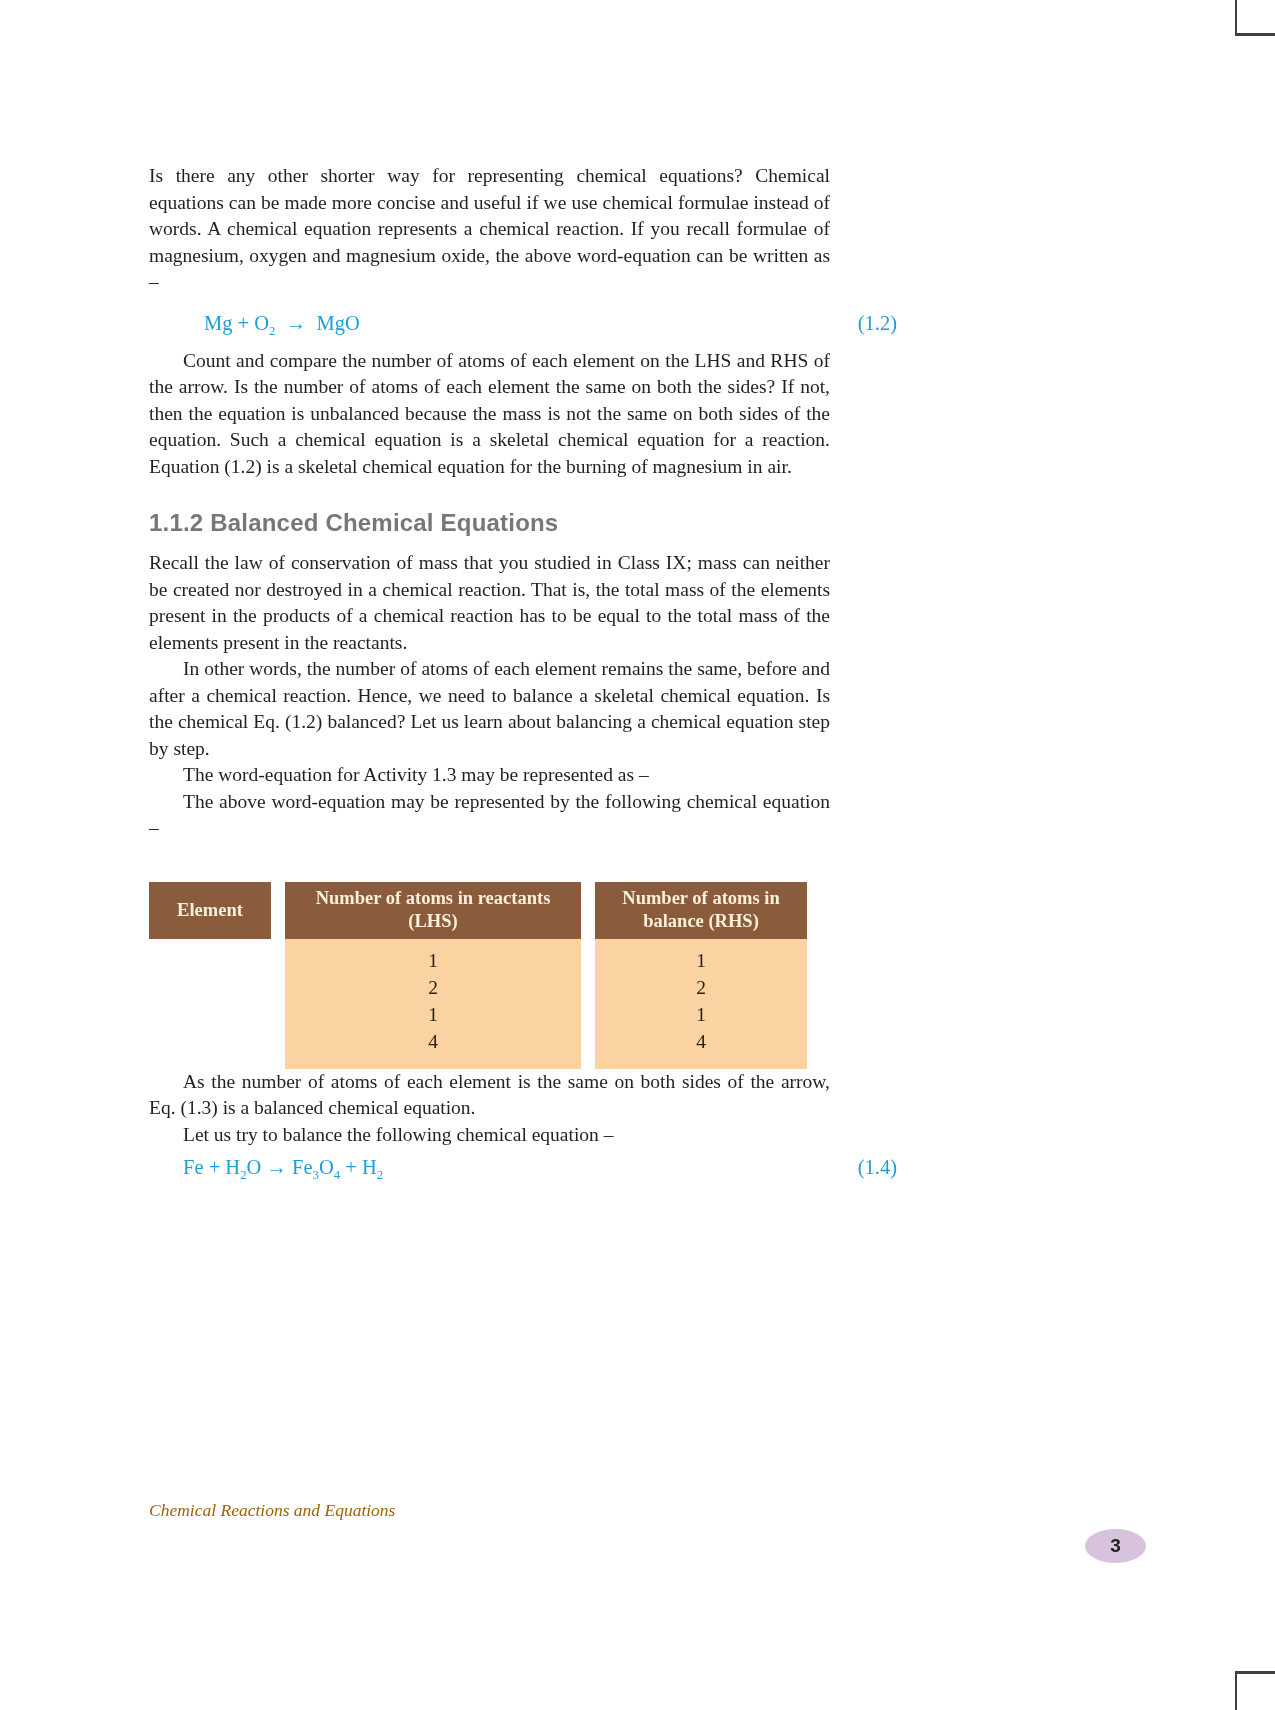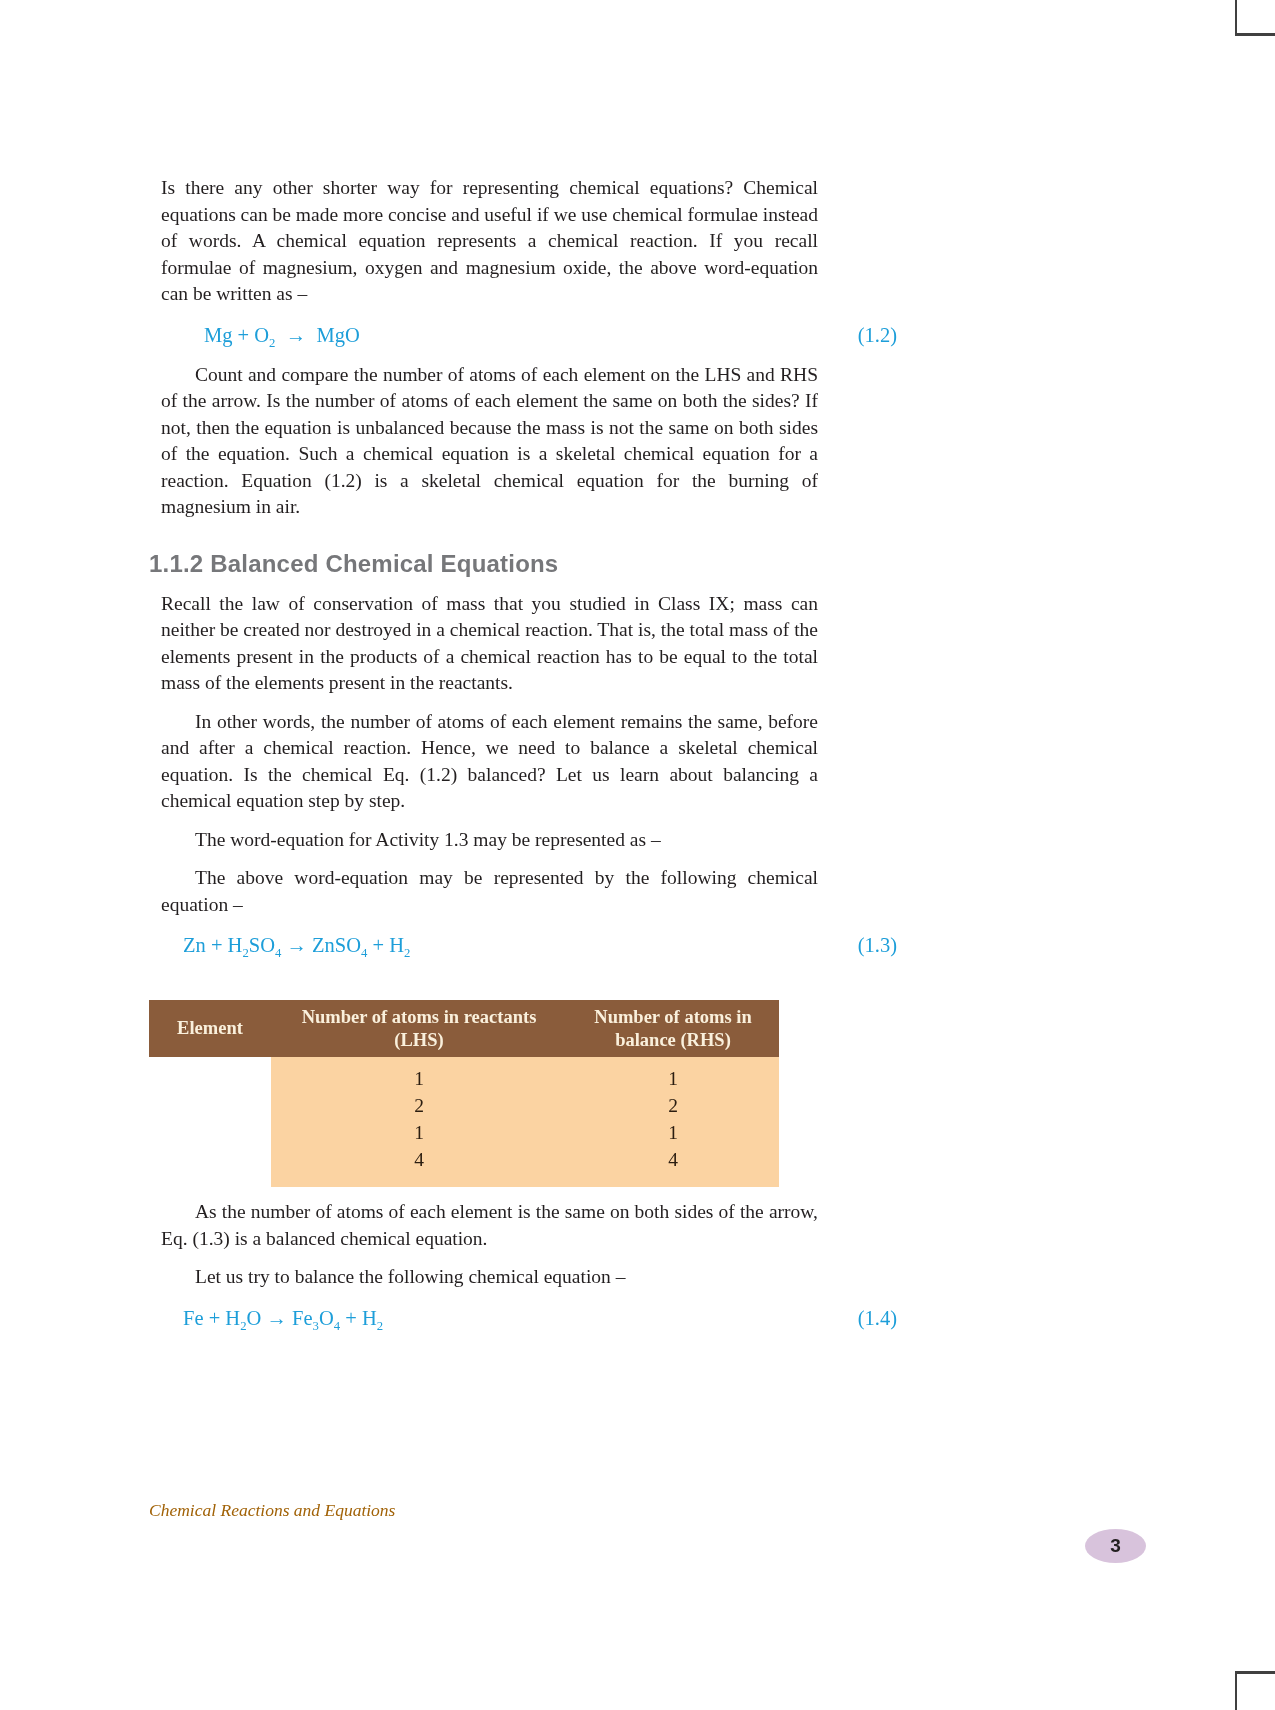--- a/index.html
+++ b/index.html
@@ -13,41 +13,41 @@
     position:absolute;left:149px;top:163px;width:681px;
   }
   h2.sec{
     font-family:"Liberation Sans", sans-serif;
     font-size:24px;font-weight:bold;color:#76777a;
     margin:0 0 13px 0;letter-spacing:0.2px;
   }
   h2.sec2{margin-top:29px;}
   p.body{
     font-size:19.5px;line-height:26.5px;text-align:justify;
-    margin:12px;color:#231f20;
+    margin:0;color:#231f20;
   }
   p.indent{text-indent:34px;}
   .eq-row{
     display:flex;justify-content:space-between;align-items:flex-start;
     width:748px;color:#1d9ed9;font-size:20.5px;line-height:30px;
   }
   .eq-row .eq-text{white-space:pre;}
   .eq-row sub{font-size:0.62em;line-height:0;}
   .eq-label{color:#1d9ed9;}
   .eq12{margin:12px 0 10px 0;}
   .eq12 .eq-text{padding-left:55px;}
   .wordeq{margin:11px 0 10px 0;}
   .wordeq .eq-text{padding-left:34px;}
   .eq13{margin:10px 0 8px 0;}
   .eq13 .eq-text{padding-left:34px;}
   .eq14{margin:4px 0 0 0;}
   .eq14 .eq-text{padding-left:34px;}
   
   .atoms-table{
-    display:flex;margin-top:40px;
+    display:flex;gap:14px;margin-top:40px;
   }
   .atoms-col{display:flex;flex-direction:column;}
   .col1{width:122px;}
   .col2{width:296px;}
   .col3{width:212px;}
   .th{
     background:#8a5c3b;color:#faf0dc;
     font-weight:bold;font-size:18.5px;line-height:23px;
     height:57px;display:flex;align-items:center;justify-content:center;
     text-align:center;padding:0 10px;box-sizing:border-box;
@@ -103,24 +103,20 @@
 
   <h2 class="sec sec2">1.1.2 Balanced Chemical Equations</h2>
 
   <p class="body">Recall the law of conservation of mass that you studied in Class IX; mass can neither be created nor destroyed in a chemical reaction. That is, the total mass of the elements present in the products of a chemical reaction has to be equal to the total mass of the elements present in the reactants.</p>
   <p class="body indent">In other words, the number of atoms of each element remains the same, before and after a chemical reaction. Hence, we need to balance a skeletal chemical equation. Is the chemical Eq. (1.2) balanced? Let us learn about balancing a chemical equation step by step.</p>
   <p class="body indent">The word-equation for Activity 1.3 may be represented as –</p>
 
 
   <p class="body indent">The above word-equation may be represented by the following chemical equation –</p>
 
-  <div class="eq-row eq13">
-    <span class="eq-text"><span>Zn + H</span><sub>2</sub><span>SO</span><sub>4</sub><span> → ZnSO</span><sub>4</sub><span> + H</span><sub>2</sub></span>
-    <span class="eq-label">(1.3)</span>
-  </div>
 
 
   <div class="atoms-table">
     <div class="atoms-col col1">
       <div class="th">Element</div>
     </div>
     <div class="atoms-col col2">
       <div class="th">Number of atoms in reactants (LHS)</div>
       <div class="tbody">
         <div class="td">1</div>

